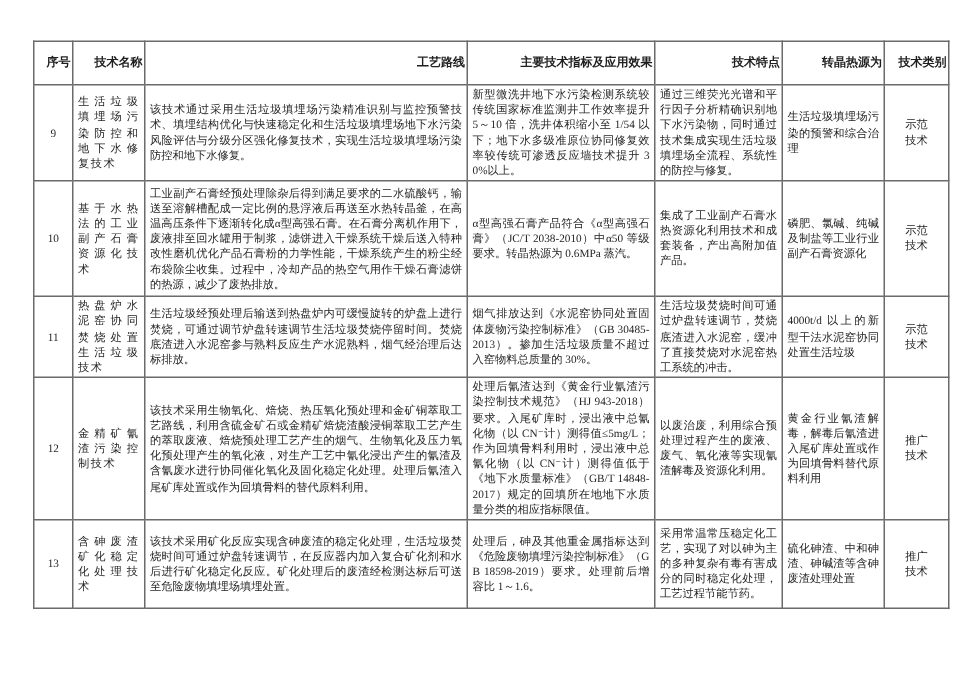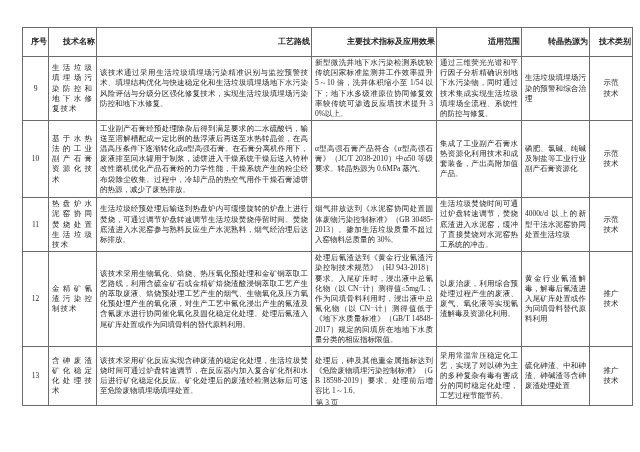--- a/index.html
+++ b/index.html
@@ -47,21 +47,21 @@
         <col style="width:85px">
         <col style="width:68px">
       <col style="width:43px">
     </colgroup>
     <tbody>
         <tr style="height:29px">
       <th>序号</th>
       <th>技术名称</th>
       <th>工艺路线</th>
       <th>主要技术指标及应用效果</th>
-      <th>适用范围</th>
+      <th>技术特点</th>
       <th>转晶热源为</th>
       <th>技术类别</th>
     </tr>
 
     <tr style="height:57px">
       <td class="c-no">9</td>
       <td class="c-name">生活垃圾填埋场污染防控和地下水修复技术</td>
       <td class="c-process">该技术通过采用生活垃圾填埋场污染精准识别与监控预警技术、填埋结构优化与快速稳定化和生活垃圾填埋场地下水污染风险评估与分级分区强化修复技术，实现生活垃圾填埋场污染防控和地下水修复。</td>
       <td class="c-ind">新型微洗井地下水污染检测系统较传统国家标准监测井工作效率提升 5～10 倍，洗井体积缩小至 1/54 以下；地下水多级准原位协同修复效率较传统可渗透反应墙技术提升 30%以上。</td>
       <td class="c-feat">通过三维荧光光谱和平行因子分析精确识别地下水污染物，同时通过技术集成实现生活垃圾填埋场全流程、系统性的防控与修复。</td>
@@ -104,14 +104,13 @@
       <td class="c-name">含砷废渣矿化稳定化处理技术</td>
       <td class="c-process">该技术采用矿化反应实现含砷废渣的稳定化处理，生活垃圾焚烧时间可通过炉盘转速调节，在反应器内加入复合矿化剂和水后进行矿化稳定化反应。矿化处理后的废渣经检测达标后可送至危险废物填埋场填埋处置。</td>
       <td class="c-ind">处理后，砷及其他重金属指标达到《危险废物填埋污染控制标准》（GB 18598-2019）要求。处理前后增容比 1～1.6。</td>
       <td class="c-feat">采用常温常压稳定化工艺，实现了对以砷为主的多种复杂有毒有害成分的同时稳定化处理，工艺过程节能节药。</td>
       <td class="c-scope">硫化砷渣、中和砷渣、砷碱渣等含砷废渣处理处置</td>
       <td class="c-cat"><span>推广技术</span></td>
     </tr>
   </tbody>
     </table>
 
-  <div class="footer">第 3 页</div>
 </div>
 
 </body></html>

